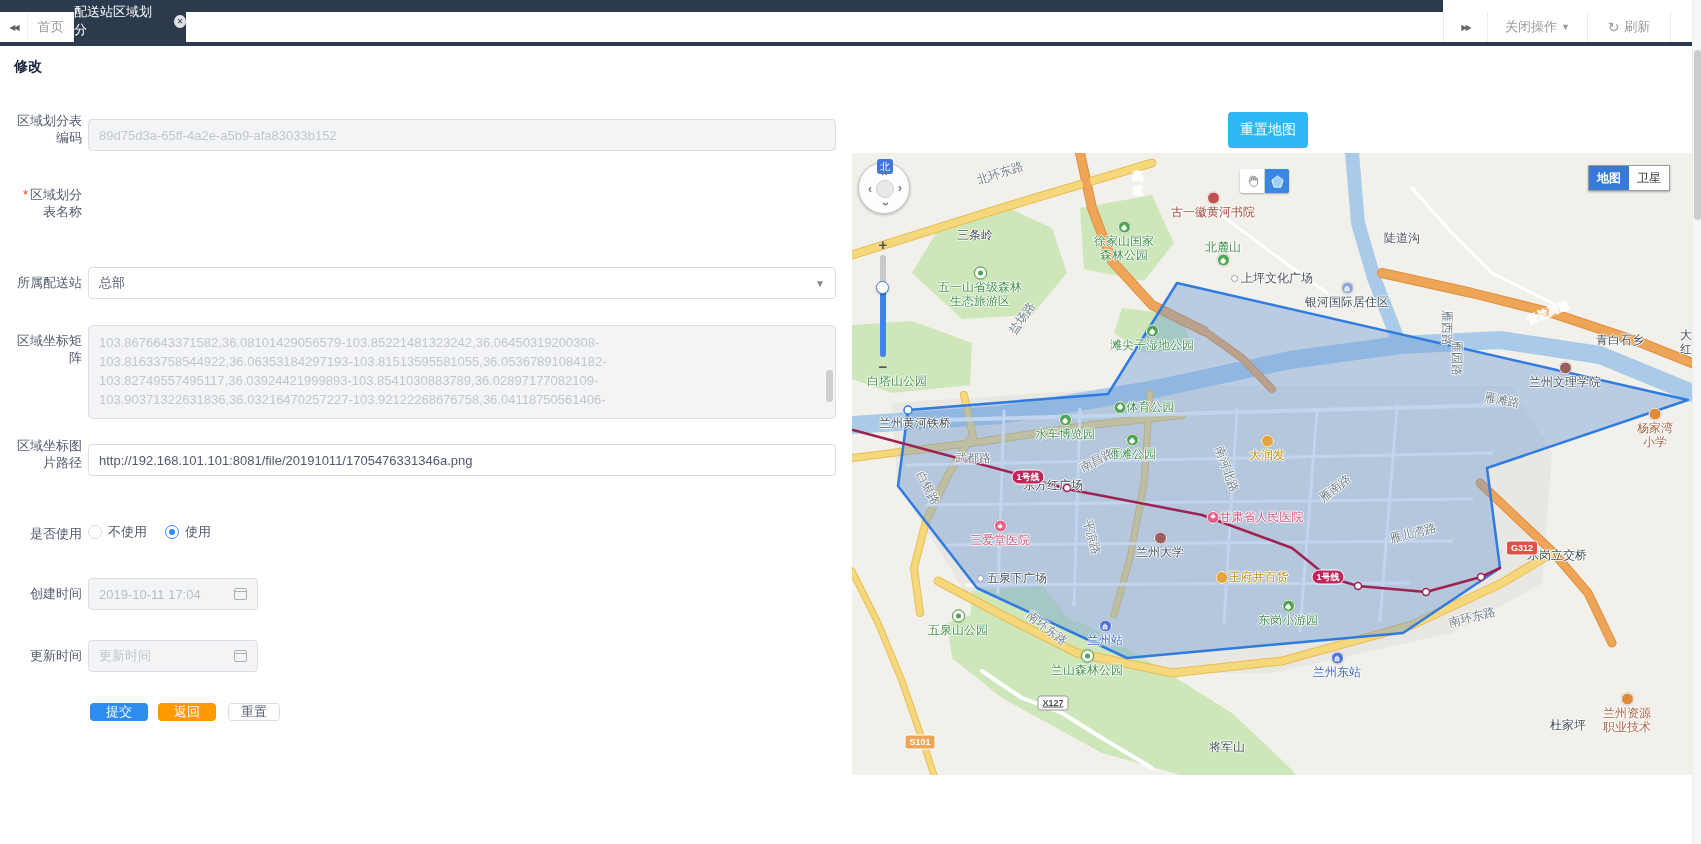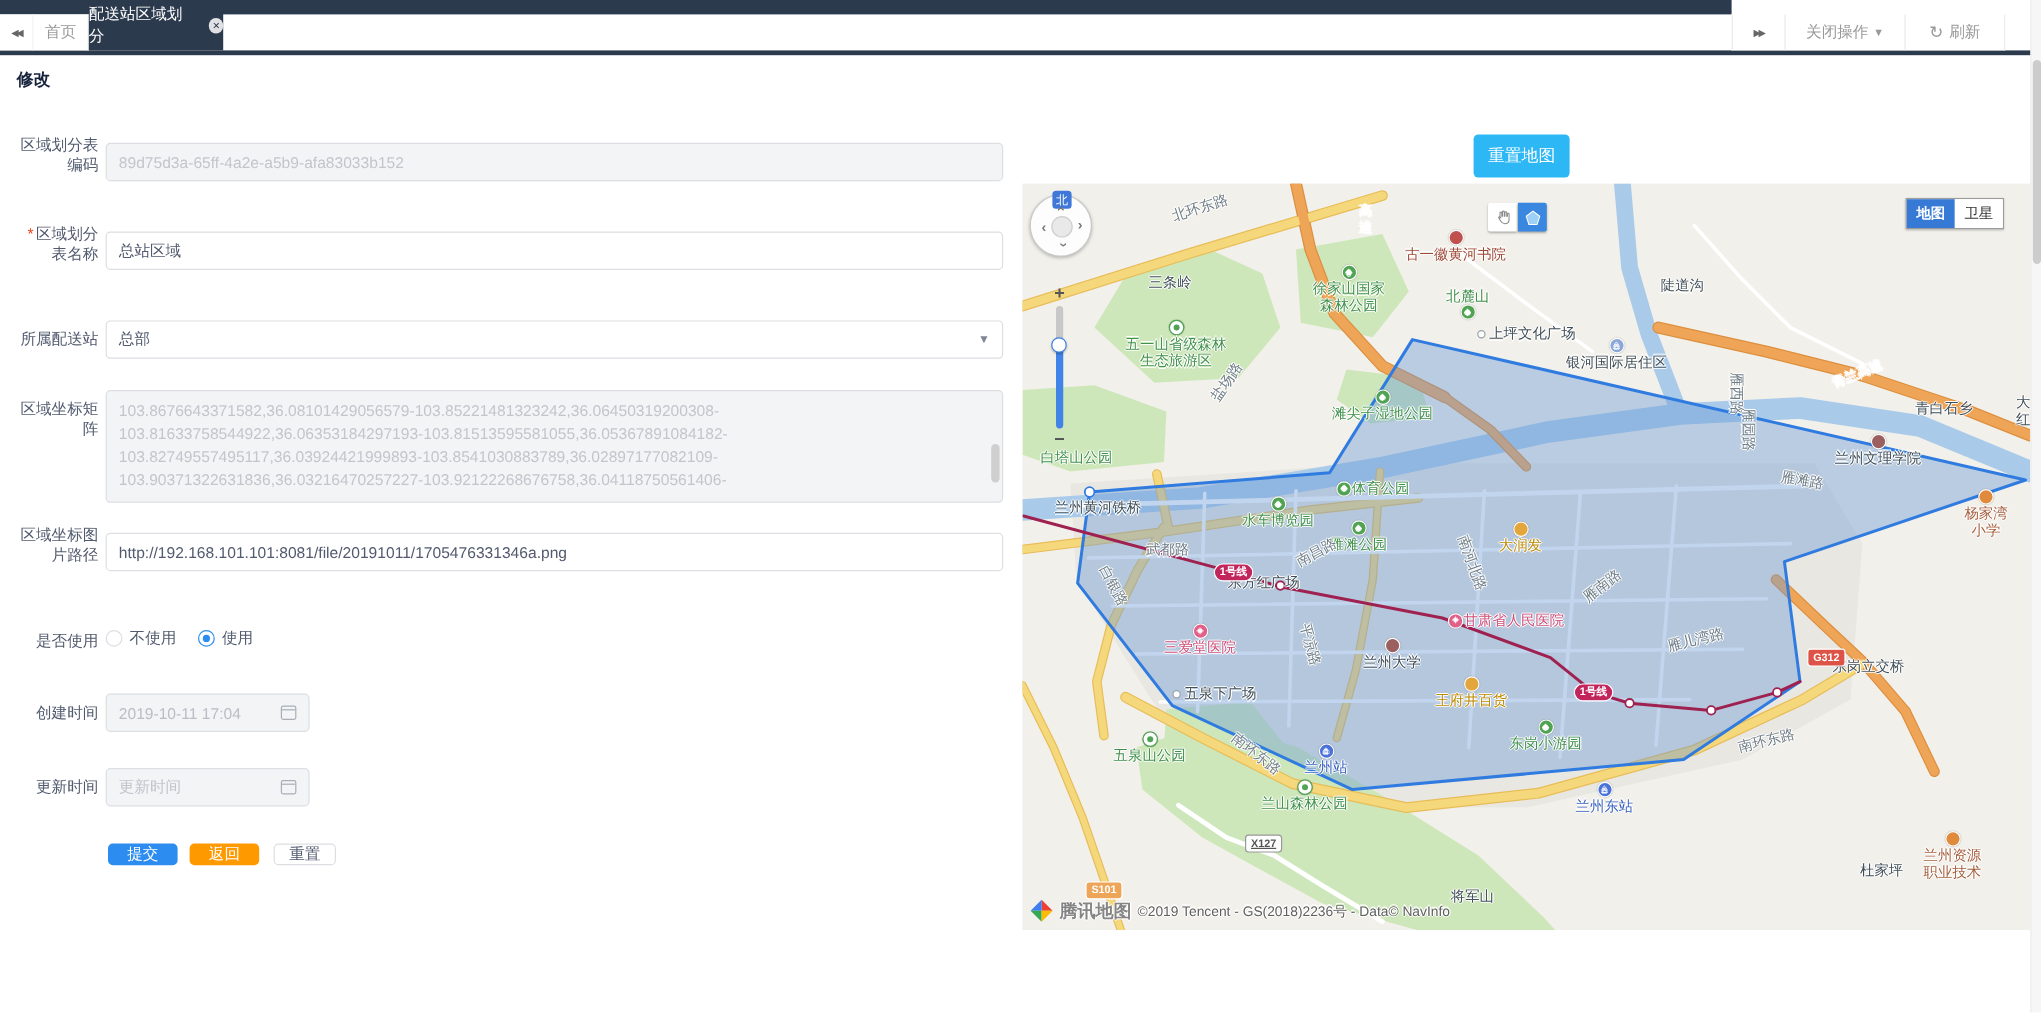--- a/index.html
+++ b/index.html
@@ -114,21 +114,20 @@
       <span>刷新</span>
     </div>
   </div>
 
   <div class="page-title">修改</div>
 
   <div class="flabel" style="top:112px">区域划分表编码</div>
   <input class="ctl disabled" style="top: 119px;" disabled="" value="89d75d3a-65ff-4a2e-a5b9-afa83033b152">
 
   <div class="flabel" style="top:186px"><span class="req">*</span><span>区域划分表名称</span></div>
-  <input class="ctl" style="top: 193px;" value="总站区域">
 
   <div class="flabel" style="top:274px">所属配送站</div>
   <div class="ctl selbox" style="top:267px">
     <span>总部</span>
     <span class="chev">▼</span>
   </div>
 
   <div class="flabel" style="top:332px">区域坐标矩阵</div>
   <textarea class="ctl" style="top: 325px;" disabled="">103.8676643371582,36.08101429056579-103.85221481323242,36.06450319200308-103.81633758544922,36.06353184297193-103.81513595581055,36.05367891084182-103.82749557495117,36.03924421999893-103.8541030883789,36.02897177082109-103.90371322631836,36.03216470257227-103.92122268676758,36.04118750561406-</textarea>
   <div class="ta-scroll"></div>
@@ -252,21 +251,21 @@
         <div class="mlabel" style="left: 415px; top: 295px; transform: translate(-50%, -50%); flex-direction: column;"><span class="micon" style="background: rgb(226, 166, 61);"></span><span style="color: rgb(189, 138, 0);">大润发</span></div>
         <div class="mlabel" style="left: 121px; top: 305px; transform: translate(-50%, -50%); flex-direction: column;"><span style="color: rgb(109, 123, 133);">武都路</span></div>
         <div class="mlabel" style="left: 245px; top: 307px; transform: translate(-50%, -50%) rotate(-28deg); flex-direction: column;"><span style="color: rgb(109, 123, 133);">南昌路</span></div>
         <div class="mlabel" style="left: 375px; top: 316px; transform: translate(-50%, -50%) rotate(70deg); flex-direction: column;"><span style="color: rgb(109, 123, 133);">南河北路</span></div>
         <div class="mlabel" style="left: 483px; top: 335px; transform: translate(-50%, -50%) rotate(-38deg); flex-direction: column;"><span style="color: rgb(109, 123, 133);">雁南路</span></div>
         <div class="mlabel" style="left: 201px; top: 332px; transform: translate(-50%, -50%); flex-direction: column;"><span style="color: rgb(65, 79, 89);">东方红广场</span></div>
         <div class="mlabel" style="left: 148px; top: 380px; transform: translate(-50%, -50%); flex-direction: column;"><span class="micon" style="background: rgb(224, 96, 138);">+</span><span style="color: rgb(208, 80, 122);">三爱堂医院</span></div>
         <div class="mlabel" style="left: 240px; top: 384px; transform: translate(-50%, -50%) rotate(75deg); flex-direction: column;"><span style="color: rgb(109, 123, 133);">平凉路</span></div>
         <div class="mlabel" style="left: 308px; top: 392px; transform: translate(-50%, -50%); flex-direction: column;"><span class="micon" style="background: rgb(155, 95, 95);"></span><span style="color: rgb(65, 79, 89);">兰州大学</span></div>
         <div class="mlabel" style="left: 403px; top: 364px; transform: translate(-50%, -50%); flex-direction: row;"><span class="micon" style="background: rgb(224, 96, 138);">+</span><span style="color: rgb(208, 80, 122);">甘肃省人民医院</span></div>
-        <div class="mlabel" style="left: 374px; top: 424px; transform: translate(-50%, -50%); flex-direction: column;"><span class="micon" style="background: rgb(226, 166, 61);"></span><span style="color: rgb(189, 138, 0);">王府井百货</span></div>
+        <div class="mlabel" style="left: 400px; top: 424px; transform: translate(-50%, -50%); flex-direction: row;"><span class="micon" style="background: rgb(226, 166, 61);"></span><span style="color: rgb(189, 138, 0);">王府井百货</span></div>
         <div class="mlabel" style="left: 561px; top: 380px; transform: translate(-50%, -50%) rotate(-14deg); flex-direction: column;"><span style="color: rgb(109, 123, 133);">雁儿湾路</span></div>
         <div class="mlabel" style="left: 705px; top: 402px; transform: translate(-50%, -50%); flex-direction: column;"><span style="color: rgb(65, 79, 89);">东岗立交桥</span></div>
         <div class="mlabel" style="left: 436px; top: 460px; transform: translate(-50%, -50%); flex-direction: column;"><span class="micon" style="background: rgb(79, 163, 82);">♠</span><span style="color: rgb(64, 145, 76);">东岗小游园</span></div>
         <div class="mlabel" style="left: 160px; top: 425px; transform: translate(-50%, -50%); flex-direction: row; gap: 3px;"><span class="mdot"></span><span style="color: rgb(65, 79, 89);">五泉下广场</span></div>
         <div class="mlabel" style="left: 106px; top: 470px; transform: translate(-50%, -50%); flex-direction: column;"><span class="micon ring" style="border-color: rgb(79, 163, 82);"><i style="background: rgb(79, 163, 82);"></i></span><span style="color: rgb(64, 145, 76);">五泉山公园</span></div>
         <div class="mlabel" style="left: 235px; top: 510px; transform: translate(-50%, -50%); flex-direction: column;"><span class="micon ring" style="border-color: rgb(79, 163, 82);"><i style="background: rgb(79, 163, 82);"></i></span><span style="color: rgb(64, 145, 76);">兰山森林公园</span></div>
         <div class="mlabel" style="left: 195px; top: 475px; transform: translate(-50%, -50%) rotate(38deg); flex-direction: column;"><span style="color: rgb(109, 123, 133);">南环东路</span></div>
         <div class="mlabel" style="left: 253px; top: 480px; transform: translate(-50%, -50%); flex-direction: column;"><span class="micon" style="background: rgb(74, 114, 217);">⌂</span><span style="color: rgb(58, 98, 192);">兰州站</span></div>
         <div class="mlabel" style="left: 620px; top: 464px; transform: translate(-50%, -50%) rotate(-14deg); flex-direction: column;"><span style="color: rgb(109, 123, 133);">南环东路</span></div>
         <div class="mlabel" style="left: 485px; top: 512px; transform: translate(-50%, -50%); flex-direction: column;"><span class="micon" style="background: rgb(74, 114, 217);">⌂</span><span style="color: rgb(58, 98, 192);">兰州东站</span></div>
@@ -311,28 +310,18 @@
             <polygon points="12,3 21,10 17.5,21 6.5,21 3,10" fill="#9ed0f5" stroke="#fff" stroke-width="1.4"></polygon>
           </svg>
       </div>
     </div>
 
     <div class="layerctl">
       <div class="layerbtn layer-map">地图</div>
       <div class="layerbtn layer-sat">卫星</div>
     </div>
 
-    <div class="attrib">
-      <svg width="20" height="20" viewBox="0 0 24 24">
-        <polygon points="12,1 23,12 12,12" fill="#ea4335"></polygon>
-        <polygon points="12,1 12,12 1,12" fill="#3f7df0"></polygon>
-        <polygon points="1,12 12,12 12,23" fill="#34a853"></polygon>
-        <polygon points="12,12 23,12 12,23" fill="#fbbc05"></polygon>
-      </svg>
-      <span class="brand">腾讯地图</span>
-      <span class="copy">©2019 Tencent - GS(2018)2236号 - Data© NavInfo</span>
-    </div>
   </div>
 
   <div class="scrollbar">
     <div class="scrollthumb"></div>
   </div>
 </div>
 
 </body></html>

